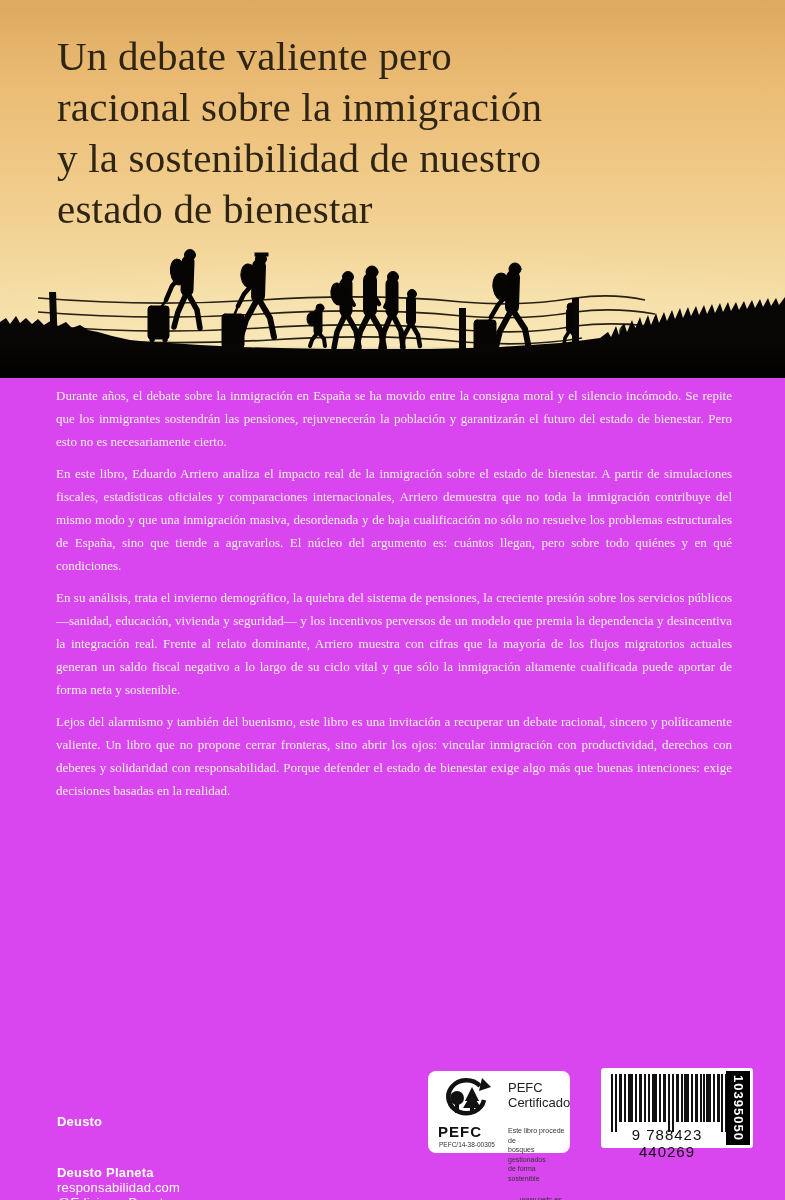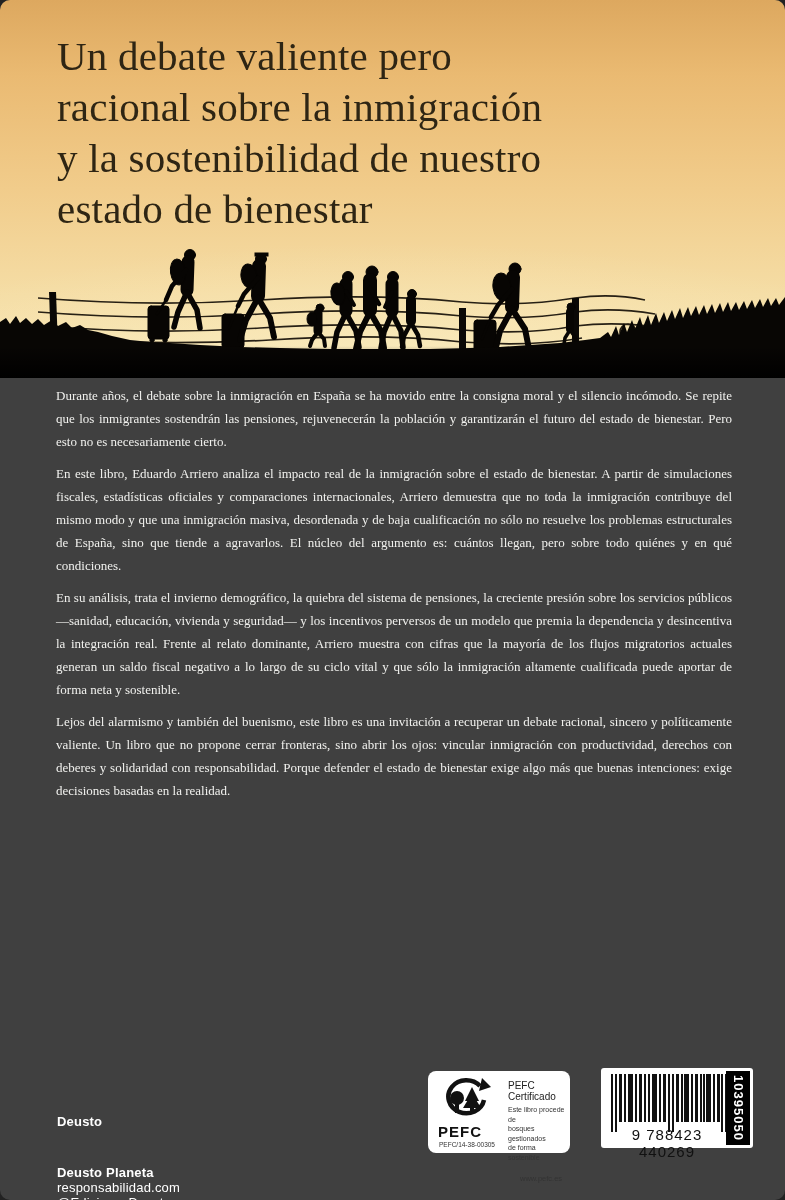--- a/index.html
+++ b/index.html
@@ -1,20 +1,19 @@
 <!DOCTYPE html>
 <html lang="es"><head>
 <meta charset="utf-8">
 <style>
   html,body { margin:0; padding:0; background:#222; }
   .cover {
     position:relative; width:785px; height:1200px; margin:0 auto;
-    background:#404040; overflow:hidden;
+    background:#d946ef; overflow:hidden;
     font-family:"Liberation Serif", serif;
-    border-radius:10px;
   }
 
   
   .hero {
     position:absolute; left:0; top:0; width:785px; height:378px;
     background:
       radial-gradient(140% 80% at 50% 108%, rgba(255,248,214,0.45) 0%, rgba(255,248,214,0) 55%),
       linear-gradient(180deg, #dda85f 0%, #eaba72 20%, #f1cc8b 50%, #f5dda5 78%, #f7e6b4 100%);
   }
   .headline {
@@ -47,21 +46,21 @@
   .pefc-logo { position:absolute; left:12px; top:7px; }
   .pefc-word {
     position:absolute; left:10px; top:52px; width:56px; 
     font-weight:bold; font-size:15px; letter-spacing:1px; color:#111;
   }
   .pefc-code {
     position:absolute; left:2px; top:70px; width:74px; text-align:center;
     font-size:6.5px; color:#333;
   }
   .pefc-col { position:absolute; left:80px; top:9px; width:58px; color:#333; }
-  .pefc-title { font-size:10px; margin:0 0 3px 0; color:#222; }
+  .pefc-title { font-size:13px; margin:0 0 16px 0; color:#222; }
   .pefc-desc { font-size:7px; line-height:9.5px; white-space:pre-line; margin:0 0 9px 0; }
   .pefc-url { font-size:7.5px; margin:12px;text-align:right; }
 
   .barcode {
     position:absolute; left:601px; top:1068px; width:152px; height:80px;
     background:#ffffff; border-radius:3px;
   }
   .bars { position:absolute; left:10px; top:6px; }
   .isbn-digits {
     position:absolute; left:4px; top:58px; width:124px; text-align:center;

